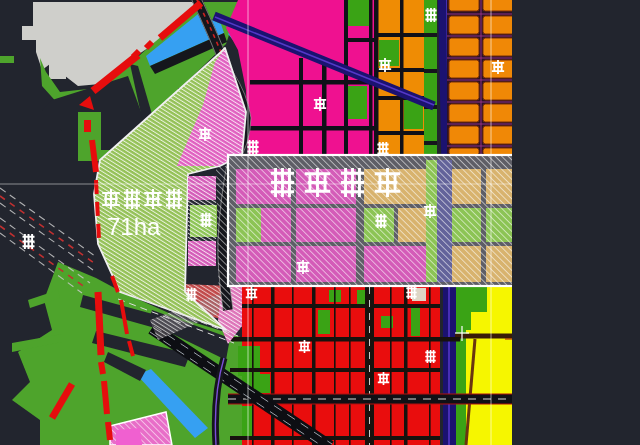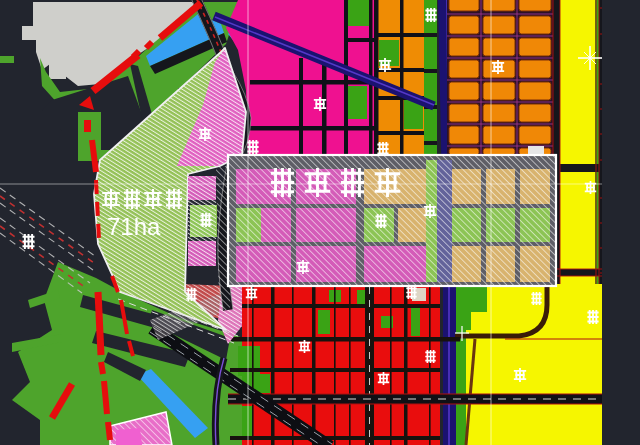--- a/index.html
+++ b/index.html
@@ -1,16 +1,16 @@
 <!DOCTYPE html>
 <html><head>
 <meta charset="utf-8">
 <style>
 html,body{margin:0;padding:0;background:#22252e;}
-#map{position:relative;width:602px;height:445px;overflow:hidden;}
+#map{position:relative;width:512px;height:445px;overflow:hidden;}
 svg{display:block;}
 </style>
 </head>
 <body>
 <div id="map">
 <svg width="640" height="445" viewBox="0 0 640 445">
 <defs>
 
 <pattern id="pfan" width="3.4" height="8" patternUnits="userSpaceOnUse" patternTransform="rotate(-58)">
   <rect x="0" y="0" width="1.0" height="8" fill="#ffffff" opacity="0.8"></rect>

